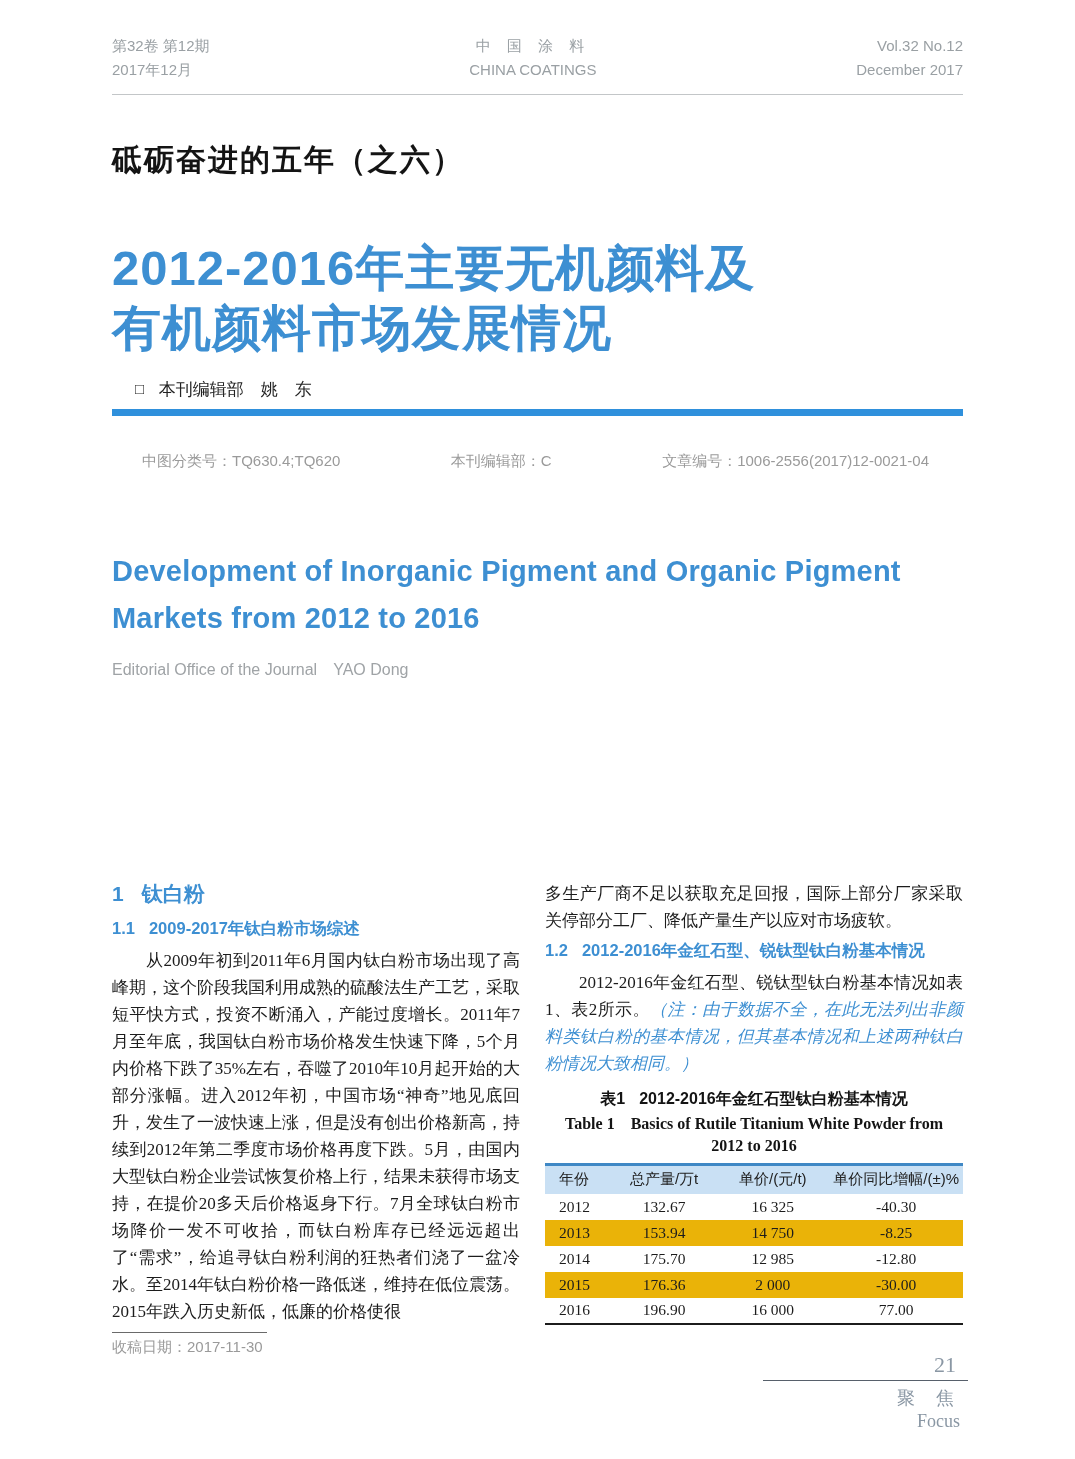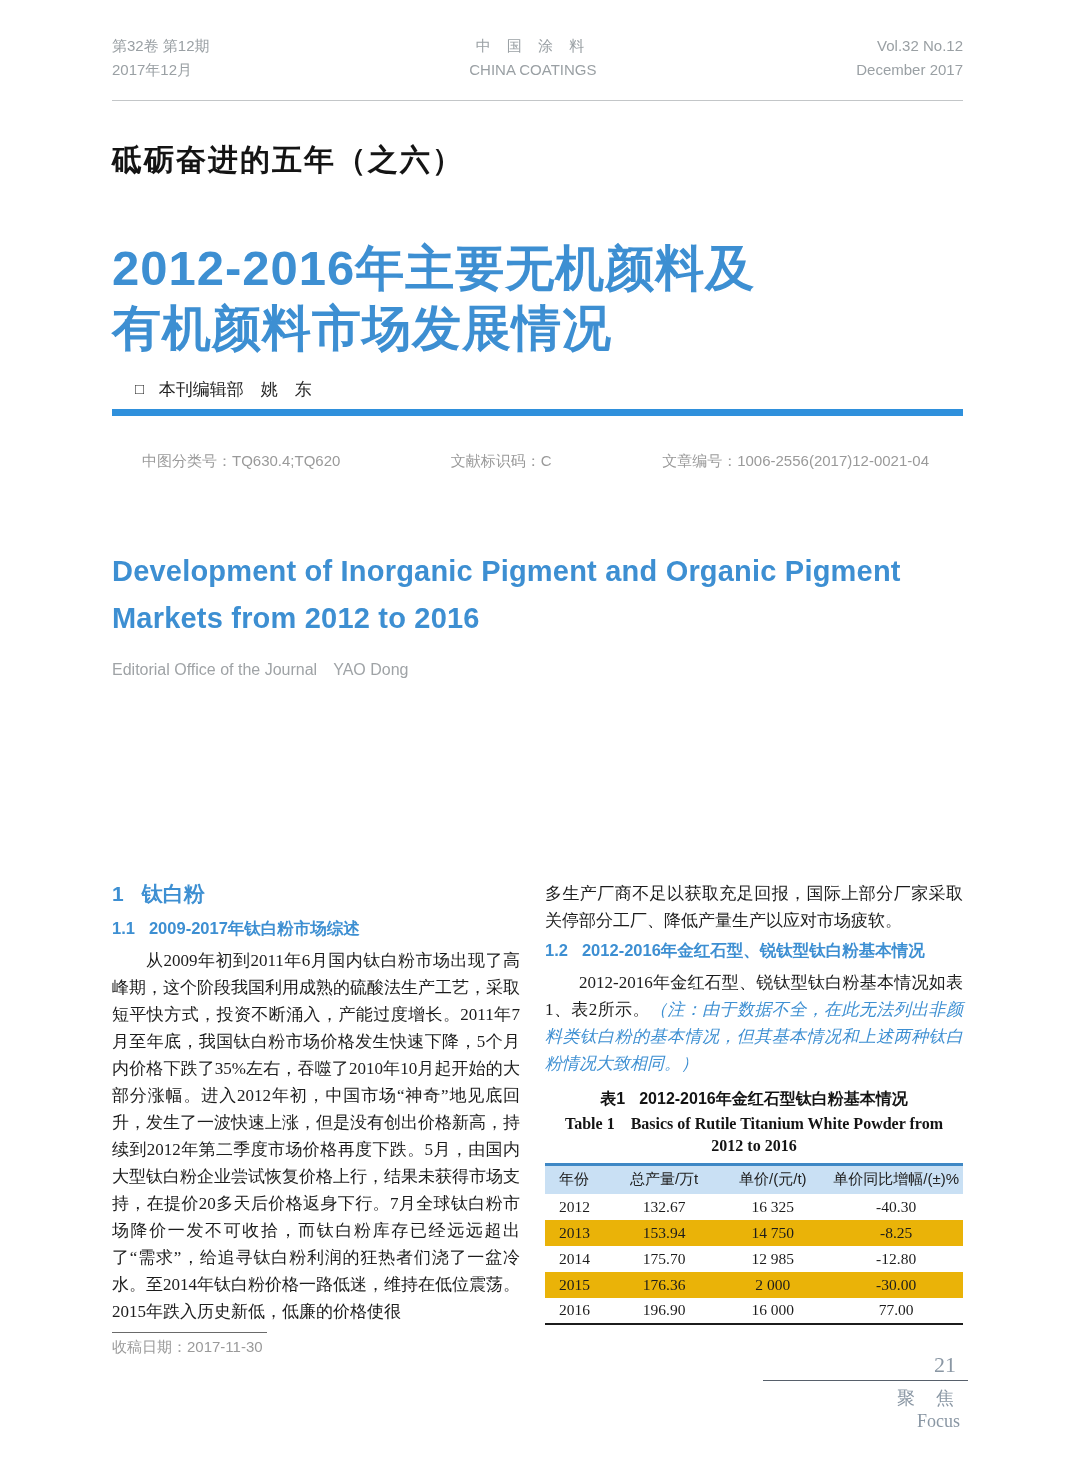--- a/index.html
+++ b/index.html
@@ -9,21 +9,21 @@
     font-family:"Liberation Serif","DejaVu Serif",serif; color:#1f1f1f;
     overflow:hidden; margin:0 auto;
   }
   .abs { position:absolute; left:112px; width:851px; }
 
   
   .j-header {
     top:34px; display:flex; justify-content:space-between;
     font-family:"Liberation Sans","DejaVu Sans",sans-serif;
     font-size:15px; line-height:24px; color:#9aa0a4;
-    border-bottom:1px solid #c3c6c8; padding-bottom:18px;
+    border-bottom:1px solid #c3c6c8; padding-bottom:12px;
   }
   .jh-col { white-space:nowrap; }
   .jh-center { text-align:center; }
   .jh-right { text-align:right; }
   .jh-zh { letter-spacing:6px; }
 
   .doi { top:92px; font-size:15px; color:#2a2a2a; letter-spacing:0.2px; }
 
   .series-title {
     top:140px; font-family:"Liberation Sans","DejaVu Sans",sans-serif;
@@ -151,21 +151,21 @@
 
   <div class="abs author-line">
     <span class="marker">□</span>
     <span>本刊编辑部　姚　东</span>
   </div>
 
   <div class="abs blue-bar"></div>
 
   <div class="abs meta-row">
     <span>中图分类号：TQ630.4;TQ620</span>
-    <span>文献标识码：C</span>
+    <span>本刊编辑部：C</span>
     <span>文章编号：1006-2556(2017)12-0021-04</span>
   </div>
 
   <h2 class="abs en-title">Development of Inorganic Pigment and Organic Pigment Markets from 2012 to 2016</h2>
   <div class="abs en-authors">Editorial Office of the Journal　YAO Dong</div>
 
   <div class="abs body-cols">
 
     <div class="col-left">
       <div class="sec-h1">

